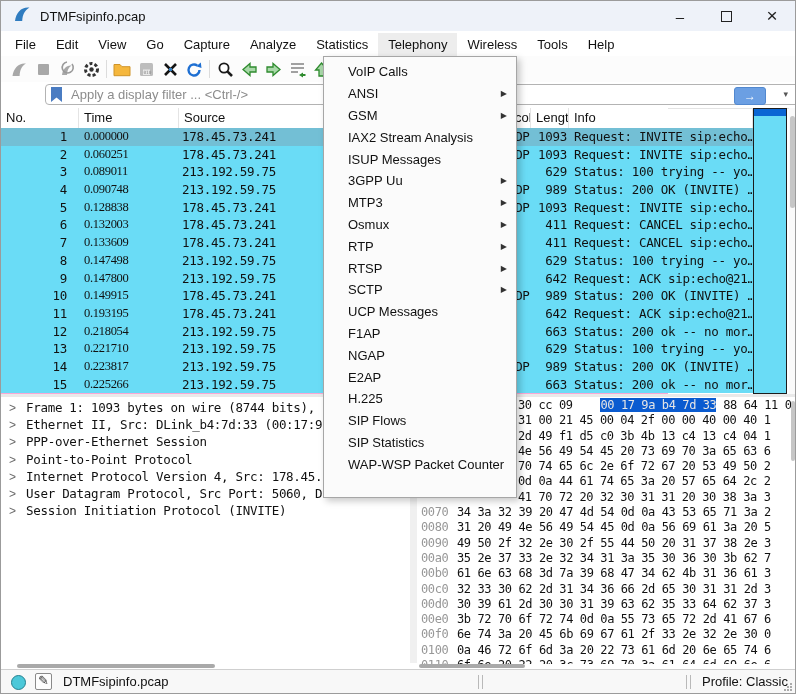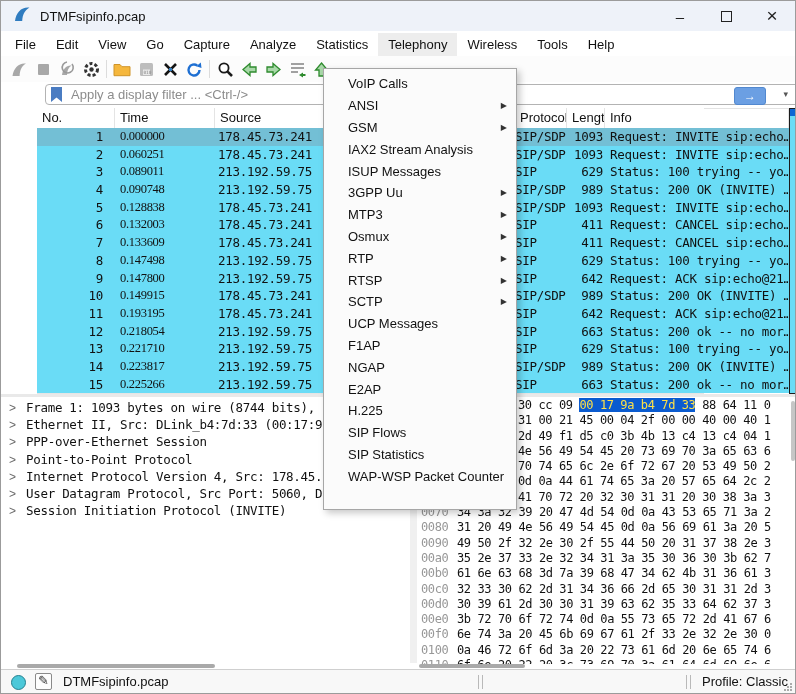--- a/index.html
+++ b/index.html
@@ -23,21 +23,21 @@
   .tsep{width:1px;height:18px;background:#dcdcdc;margin:0 3px;}
   
   .filterbar{position:absolute;left:0;top:81px;right:0;height:26px;background:#fff;border-bottom:1px solid #e3e3e3;margin-left:40px;}
   .finput{position:absolute;left:4px;top:2px;width:756px;height:21px;border:1px solid #b3b3b3;border-radius:4px;background:#fff;display:flex;align-items:center;box-sizing:border-box;}
   .bookmark{width:11px;height:15px;margin-left:5px;background:#4a7cc2;clip-path:polygon(0 0,100% 0,100% 100%,50% 70%,0 100%);}
   .fph{margin-left:9px;font-size:13px;color:#8c8c8c;white-space:nowrap;}
   .fapply{position:absolute;right:34px;top:2px;width:30px;height:16px;background:#6b9fe3;border:1px solid #5288cf;border-radius:3px;color:#fff;display:flex;align-items:center;justify-content:center;font-size:12px;font-weight:bold;}
   .fdrop{position:absolute;right:12px;top:4px;font-size:9px;color:#555;}
   .fplus{position:absolute;left:768px;top:3px;font-size:16px;color:#333;}
   
-  .plist{position:absolute;left:0;top:107px;width:667px;height:286px;background:#e5e5e5;margin-left:36px;}
+  .plist{position:absolute;left:0;top:107px;width:667px;height:286px;background:#f9a8d4;}
   .phead{position:absolute;left:0;top:0;right:0;height:20px;border-bottom:1px solid #d8d8d8;display:flex;font-size:13px;background:#fff;}
   .phcell{box-sizing:border-box;padding:2px 0 0 5px;border-right:1px solid #e4e4e4;overflow:hidden;white-space:nowrap;flex:0 0 auto;}
   .prows{position:absolute;left:0;top:20px;width:752px;height:266px;overflow:hidden;}
   .prow{height:17.7px;line-height:17.7px;display:flex;background:var(--row-cyan);
         font-family:"DejaVu Sans Mono",monospace;font-size:12.5px;letter-spacing:-0.3px;white-space:nowrap;}
   .prow.sel{background:var(--row-sel);}
   .pc{box-sizing:border-box;flex:0 0 auto;overflow:hidden;}
   .c0{width:78px;text-align:right;padding-right:12px;}
   .c1{width:100px;padding-left:5px;font-family:Liberation Serif, serif;}
   .c2{width:217px;padding-left:3px;}
@@ -56,21 +56,21 @@
   .details{position:absolute;left:0;top:396px;width:409px;height:266px;background:#fff;overflow:hidden;
            font-family:"DejaVu Sans Mono",monospace;font-size:12.5px;letter-spacing:-0.3px;padding-top:2px;}
   .drow{height:17.2px;line-height:17.2px;white-space:nowrap;}
   .chev{display:inline-block;width:17px;padding-left:8px;color:#6a6a6a;font-family:"Liberation Sans",sans-serif;font-size:12px;}
   
   .hex{position:absolute;left:416px;top:396px;width:380px;height:266px;background:#fff;overflow:hidden;
        font-family:"DejaVu Sans Mono",monospace;font-size:12px;letter-spacing:-0.4px;padding-top:1px;}
   .hrow{height:15.3px;line-height:15.3px;white-space:nowrap;}
   .hoff{display:inline-block;width:36px;padding-left:4px;color:#979797;}
   .hrow.partial .hbytes{padding-left:61px;}
-  .hl{background:var(--hex-hl);color:#fde047;}
+  .hl{background:var(--hex-hl);color:#e5e5e5;margin-left:21px;}
   .hexvthumb{position:absolute;left:790px;top:400px;width:4px;height:60px;background:#c6c6c6;border-radius:2px;}
   .hth{position:absolute;top:663px;height:4px;background:#a9a9a9;border-radius:2px;}
   .hth1{left:16px;width:198px;}
   .hth2{left:418px;width:106px;}
   
   .statusbar{position:absolute;left:0;right:0;top:668px;height:25px;border-top:1px solid #cfcfcf;background:#f8f8f8;font-size:13px;}
   .expico{position:absolute;left:10px;top:5px;width:13px;height:13px;border-radius:50%;background:#4cc8d9;border:1px solid #24808f;}
   .cmtico{position:absolute;left:34px;top:3px;font-size:13px;color:#333;border:1px solid #8a8a8a;border-radius:2px;width:15px;height:15px;line-height:14px;text-align:center;background:#fdfdfd;}
   .sbfile{position:absolute;left:62px;top:4px;}
   .sbsep{position:absolute;top:5px;width:1px;height:14px;background:#b9b9b9;}
@@ -78,21 +78,21 @@
   .sbprofile{position:absolute;left:701px;top:4px;}
   .grip{position:absolute;right:3px;bottom:4px;width:8px;height:8px;color:#a5a5a5;
         background:radial-gradient(circle at 7px 1px,#ababab 1px,transparent 1.4px),
                    radial-gradient(circle at 4px 4px,#ababab 1px,transparent 1.4px),
                    radial-gradient(circle at 7px 4px,#ababab 1px,transparent 1.4px),
                    radial-gradient(circle at 1px 7px,#ababab 1px,transparent 1.4px),
                    radial-gradient(circle at 4px 7px,#ababab 1px,transparent 1.4px),
                    radial-gradient(circle at 7px 7px,#ababab 1px,transparent 1.4px);}
   
   .tmenu{position:absolute;left:322px;top:55px;width:194px;height:442px;background:#fbfbfb;border:1px solid #a6a6a6;
-         box-shadow:3px 3px 7px rgba(0,0,0,.22);box-sizing:border-box;padding-top:4px;z-index:50;font-size:13px;margin-top:12px;}
+         box-shadow:3px 3px 7px rgba(0,0,0,.22);box-sizing:border-box;padding-top:4px;z-index:50;font-size:13px;}
   .tmi{height:21.8px;display:flex;align-items:center;padding-left:24px;padding-right:9px;}
   .tmi .arr{margin-left:auto;font-size:8px;color:#333;}
 </style>
 </head>
 <body>
 
 <div class="win" style="--row-cyan: #6adcf6; --row-sel: #73bfd5; --hex-hl: #0a5bd0; --map-mark: #0a66d4;">
 
   <div class="titlebar">
     <span class="applogo">

